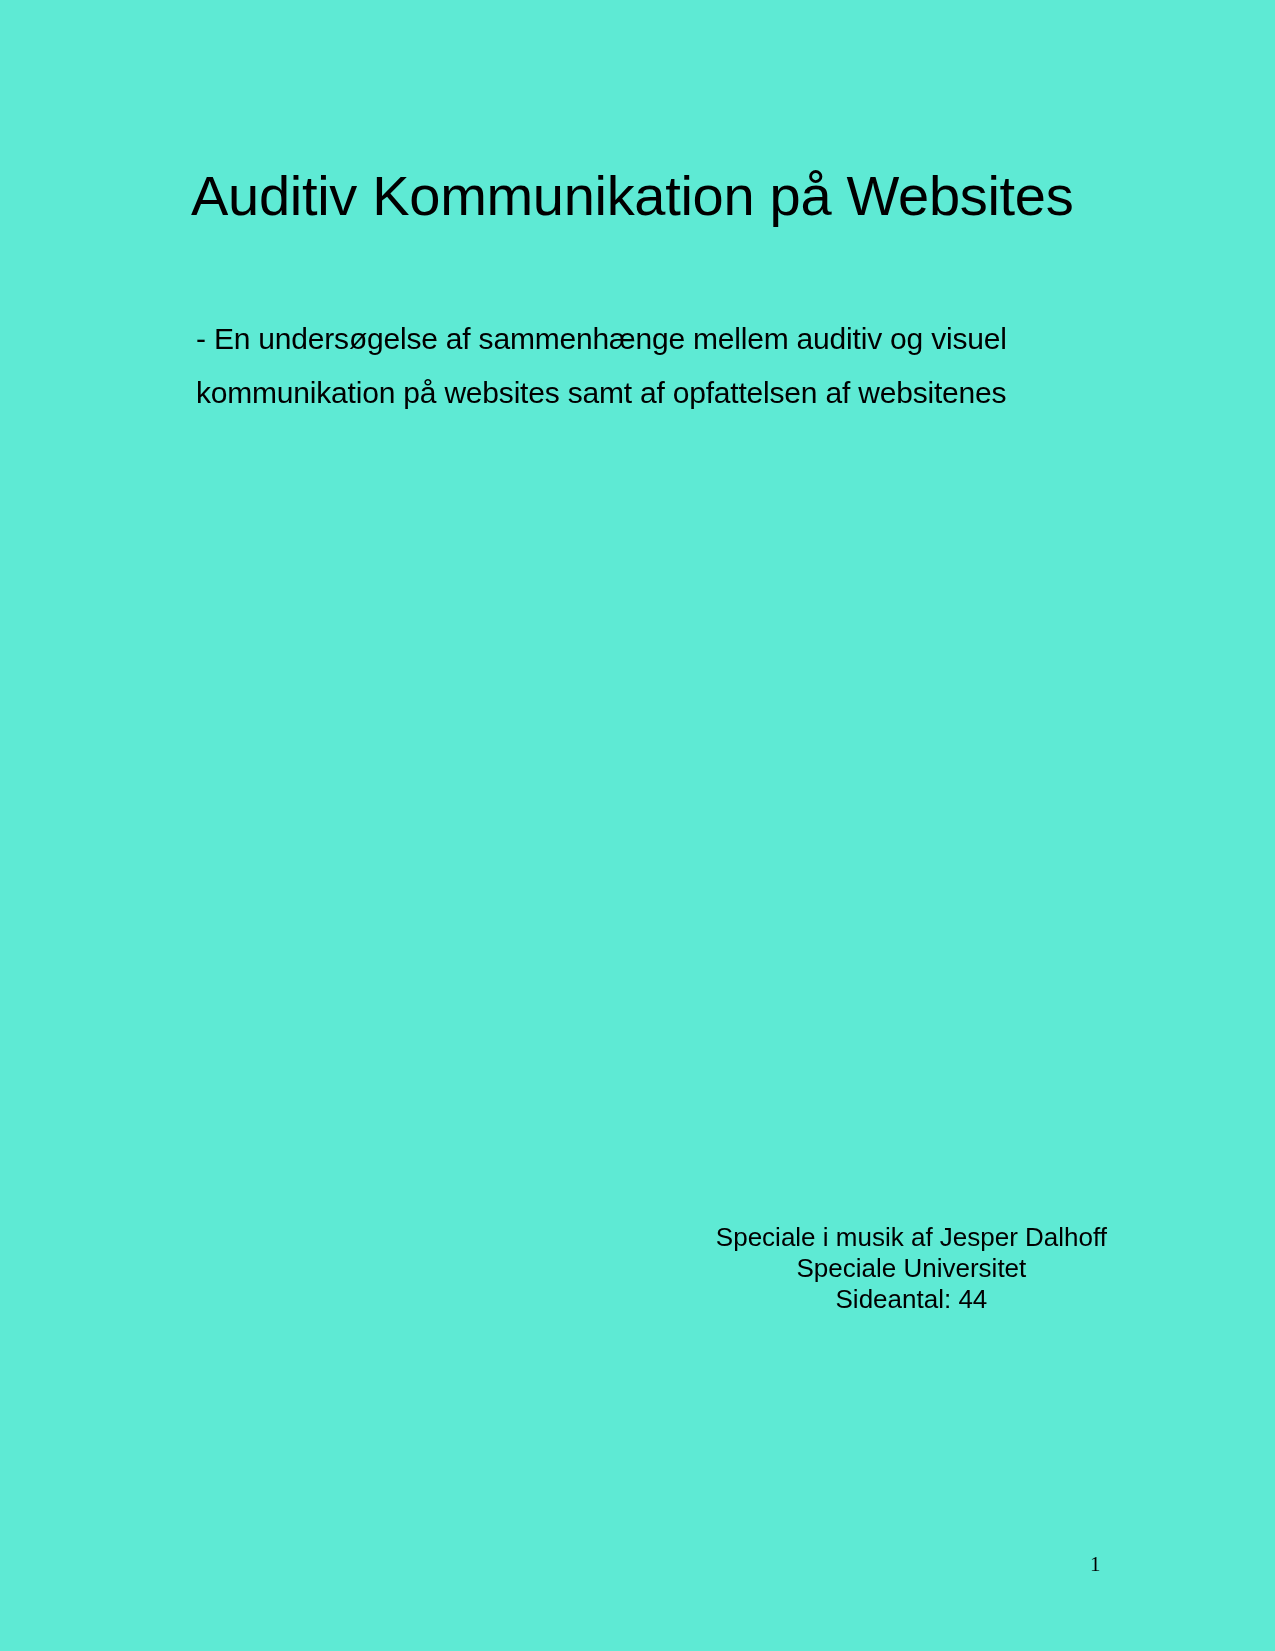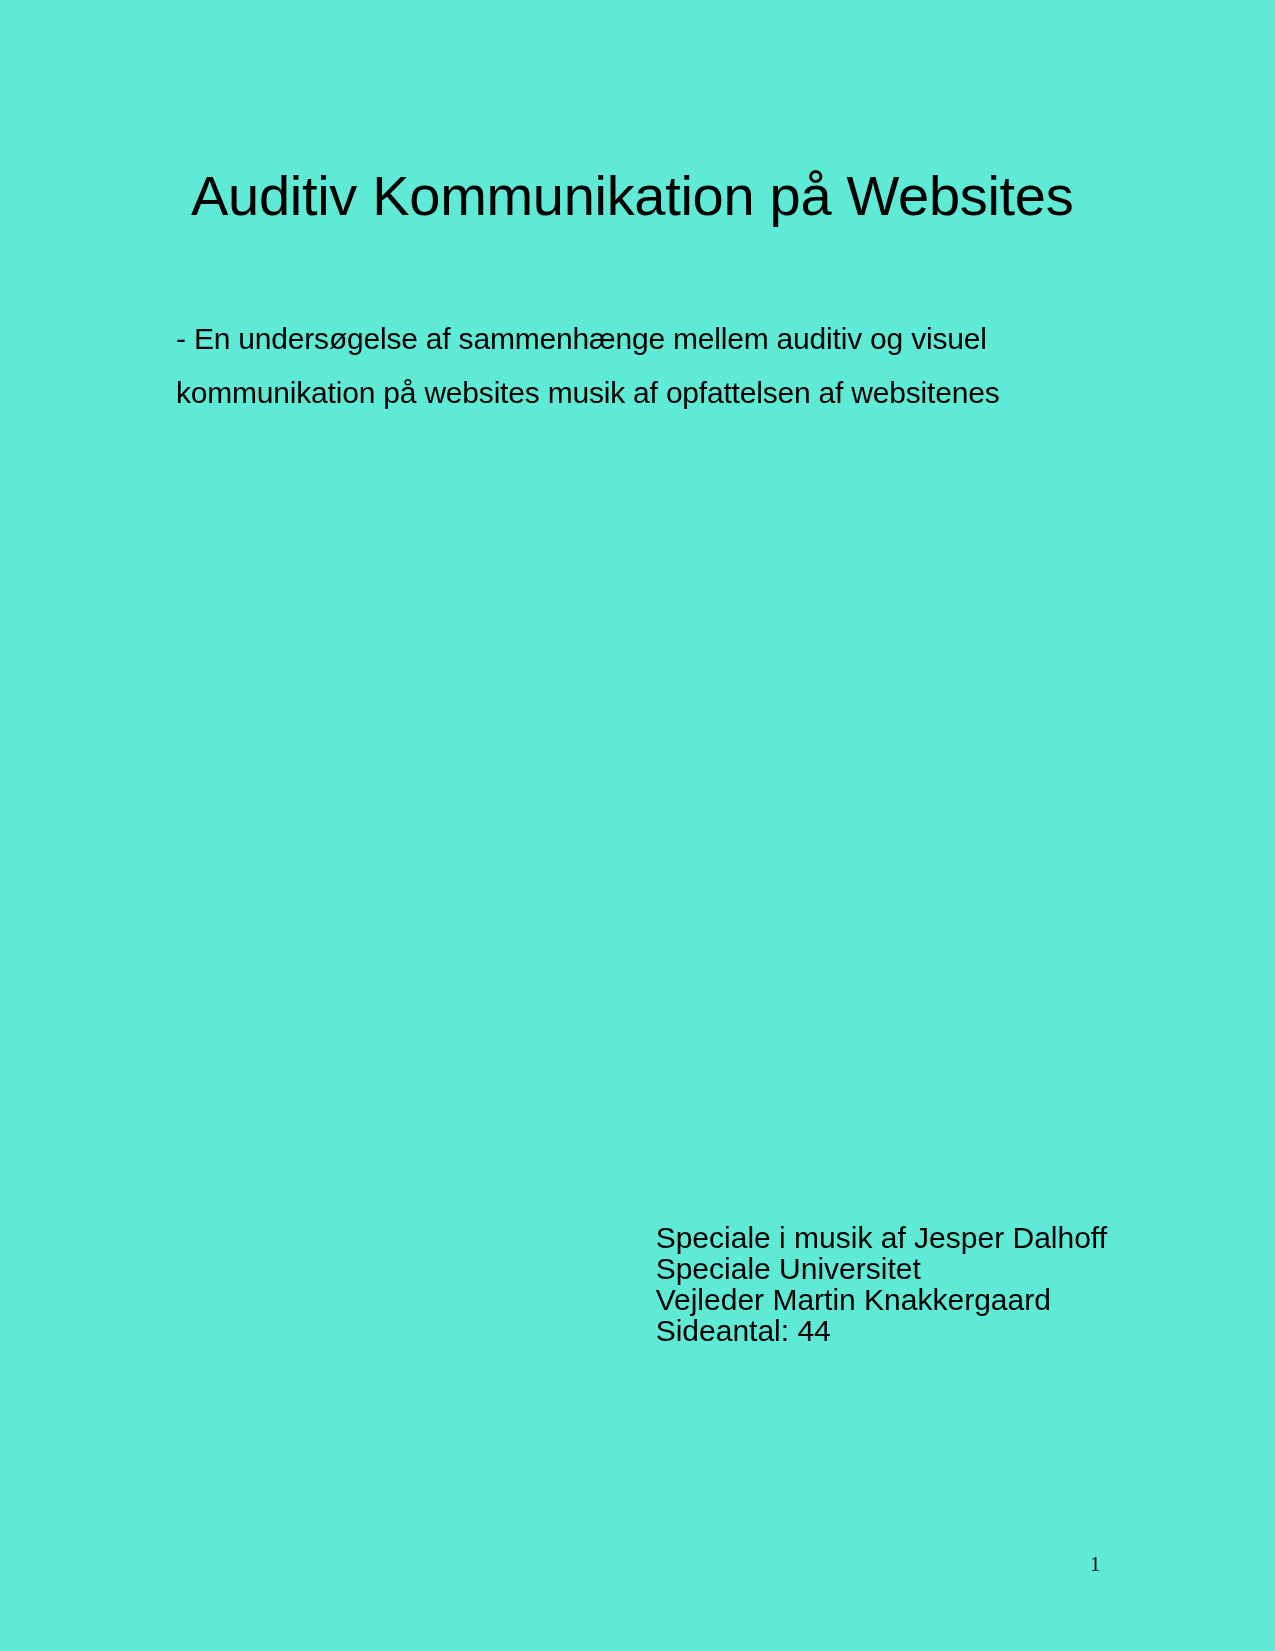--- a/index.html
+++ b/index.html
@@ -28,37 +28,37 @@
       top: 163px;
       margin: 0;
       font-weight: normal;
       font-size: 56px;
       line-height: 66px;
       letter-spacing: -0.3px;
       white-space: nowrap;
     }
     .subtitle {
       position: absolute;
-      left: 176px;
+      left: 196px;
       top: 312px;
       margin: 0;
       font-size: 30px;
       line-height: 54px;
       letter-spacing: -0.2px;
     }
     .subtitle .line {
       display: block;
       white-space: nowrap;
     }
     .colophon {
       position: absolute;
       right: 168px;
       top: 1222px;
-      text-align: left;
-      font-size: 30px;
+      text-align: center;
+      font-size: 26px;
       line-height: 31px;
     }
     .colophon .line {
       display: block;
       white-space: nowrap;
     }
     .page-number {
       position: absolute;
       left: 1090px;
       top: 1552px;
@@ -69,25 +69,24 @@
   </style>
 </head>
 <body>
 
 <div class="page">
 
   <h1 class="title">Auditiv Kommunikation på Websites</h1>
 
   <div class="subtitle">
     <span class="line">- En undersøgelse af sammenhænge mellem auditiv og visuel</span>
-    <span class="line">kommunikation på websites musik af opfattelsen af websitenes</span>
+    <span class="line">kommunikation på websites samt af opfattelsen af websitenes</span>
   </div>
 
   <div class="colophon">
     <span class="line">Speciale i musik af Jesper Dalhoff</span>
     <span class="line">Speciale Universitet</span>
-    <span class="line">Vejleder Martin Knakkergaard</span>
     <span class="line">Sideantal: 44</span>
   </div>
 
   <div class="page-number">1</div>
 
 </div>
 
 </body></html>

